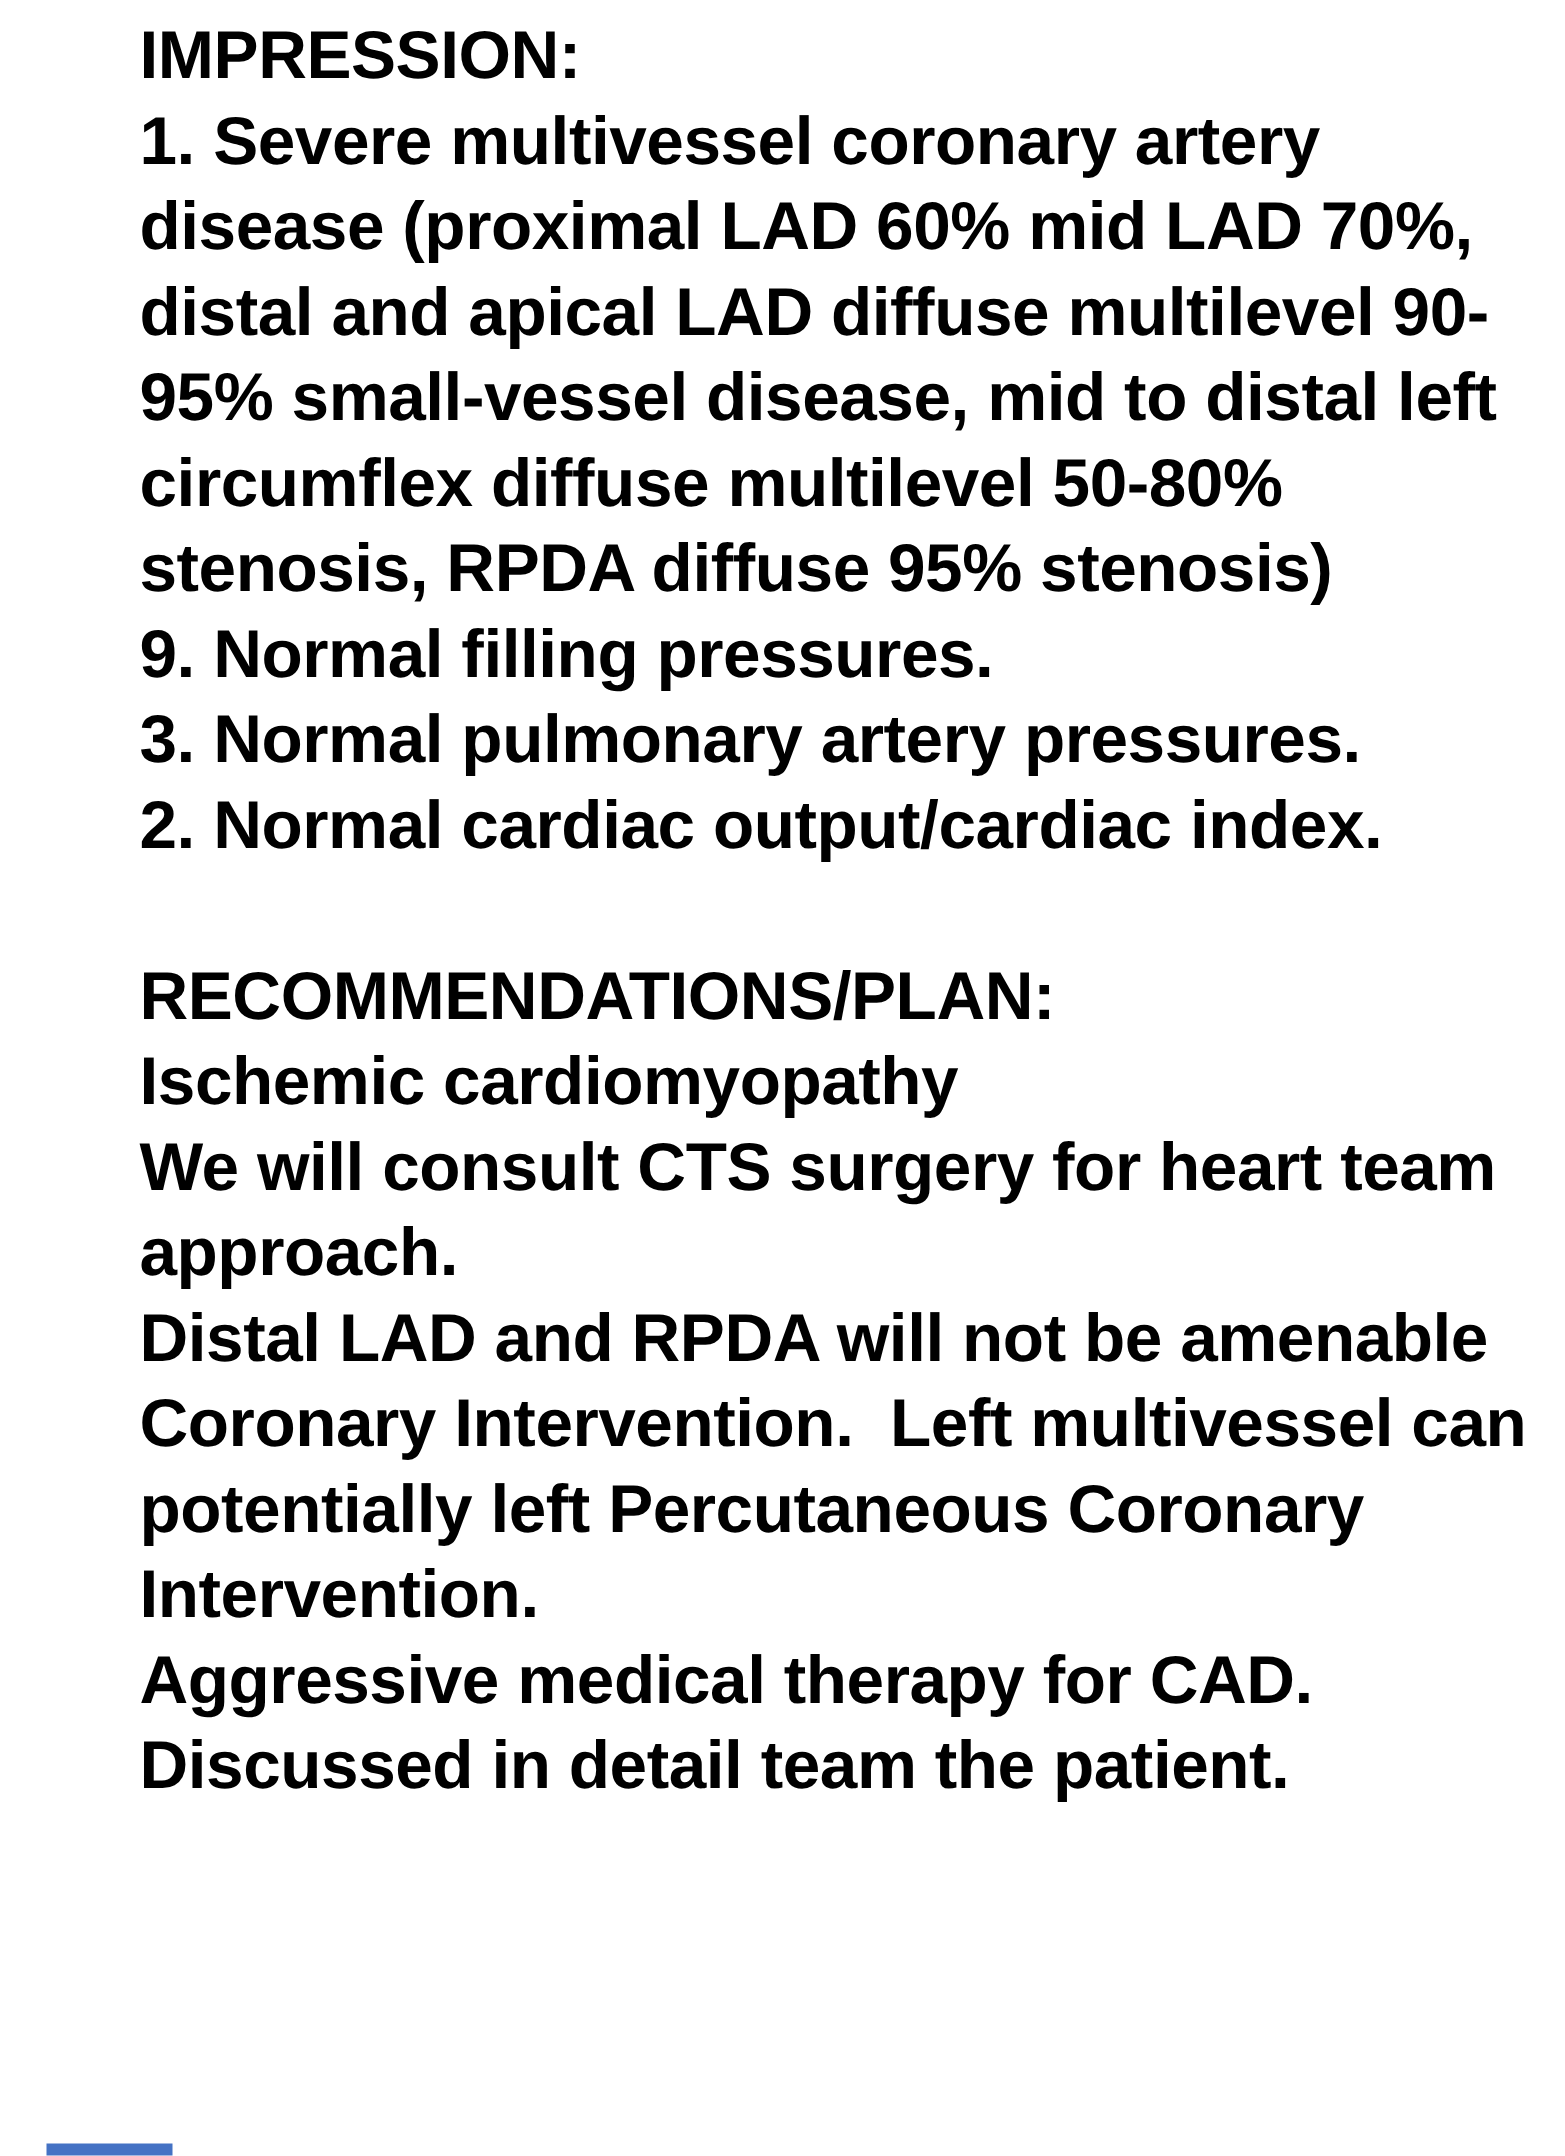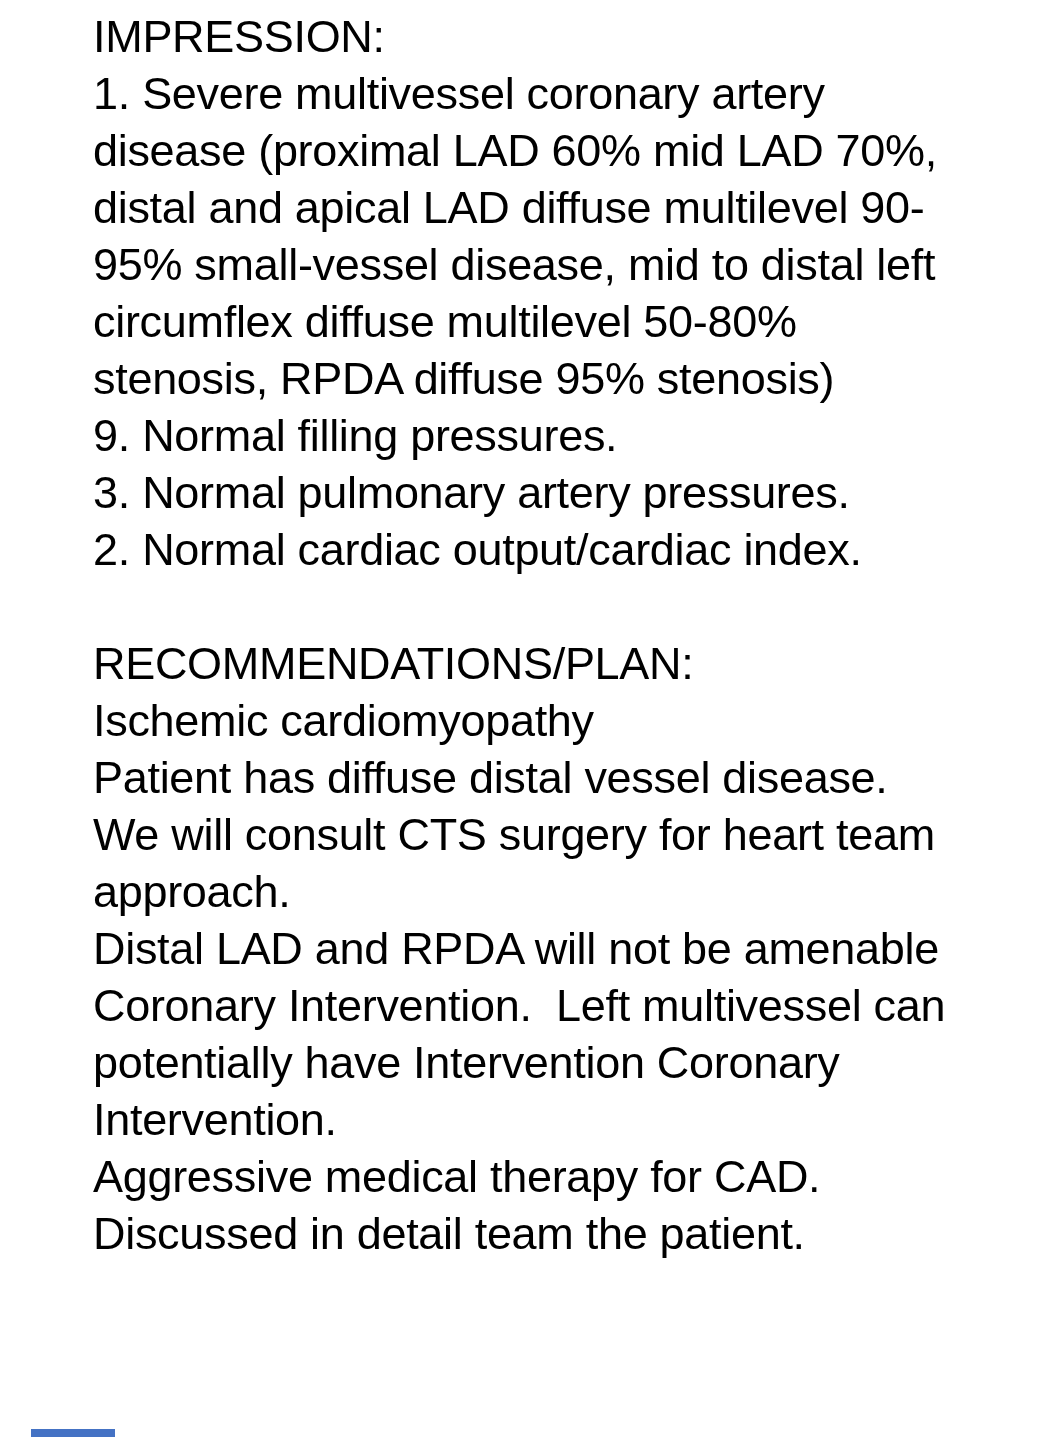--- a/index.html
+++ b/index.html
@@ -15,21 +15,21 @@
     font-family: "Liberation Sans", sans-serif;
   }
   .doc {
     position: absolute;
     left: 93px;
     top: 8px;
     width: 920px;
   }
   .line {
     font-family: "Liberation Sans", sans-serif;
-    font-weight: normal;
+    font-weight: bold;
     font-size: 45px;
     line-height: 57px;
     min-height: 57px;
     color: #000000;
     white-space: pre;
     letter-spacing: -0.3px;
   }
   .blue-bar {
     position: absolute;
     left: 31px;
@@ -50,25 +50,24 @@
       <div class="line">distal and apical LAD diffuse multilevel 90-</div>
       <div class="line">95% small-vessel disease, mid to distal left</div>
       <div class="line">circumflex diffuse multilevel 50-80%</div>
       <div class="line">stenosis, RPDA diffuse 95% stenosis)</div>
       <div class="line">9. Normal filling pressures.</div>
       <div class="line">3. Normal pulmonary artery pressures.</div>
       <div class="line">2. Normal cardiac output/cardiac index.</div>
       <div class="line">&nbsp;</div>
       <div class="line">RECOMMENDATIONS/PLAN:</div>
       <div class="line">Ischemic cardiomyopathy</div>
-      <div class="line">Patient has diffuse distal vessel disease.</div>
       <div class="line">We will consult CTS surgery for heart team</div>
       <div class="line">approach.</div>
       <div class="line">Distal LAD and RPDA will not be amenable</div>
       <div class="line">Coronary Intervention.  Left multivessel can</div>
-      <div class="line">potentially have Intervention Coronary</div>
+      <div class="line">potentially left Percutaneous Coronary</div>
       <div class="line">Intervention.</div>
       <div class="line">Aggressive medical therapy for CAD.</div>
       <div class="line">Discussed in detail team the patient.</div>
     </div>
 </div>
 
 <div class="blue-bar" style="background: rgb(68, 114, 196);"></div>
 
 </body></html>

